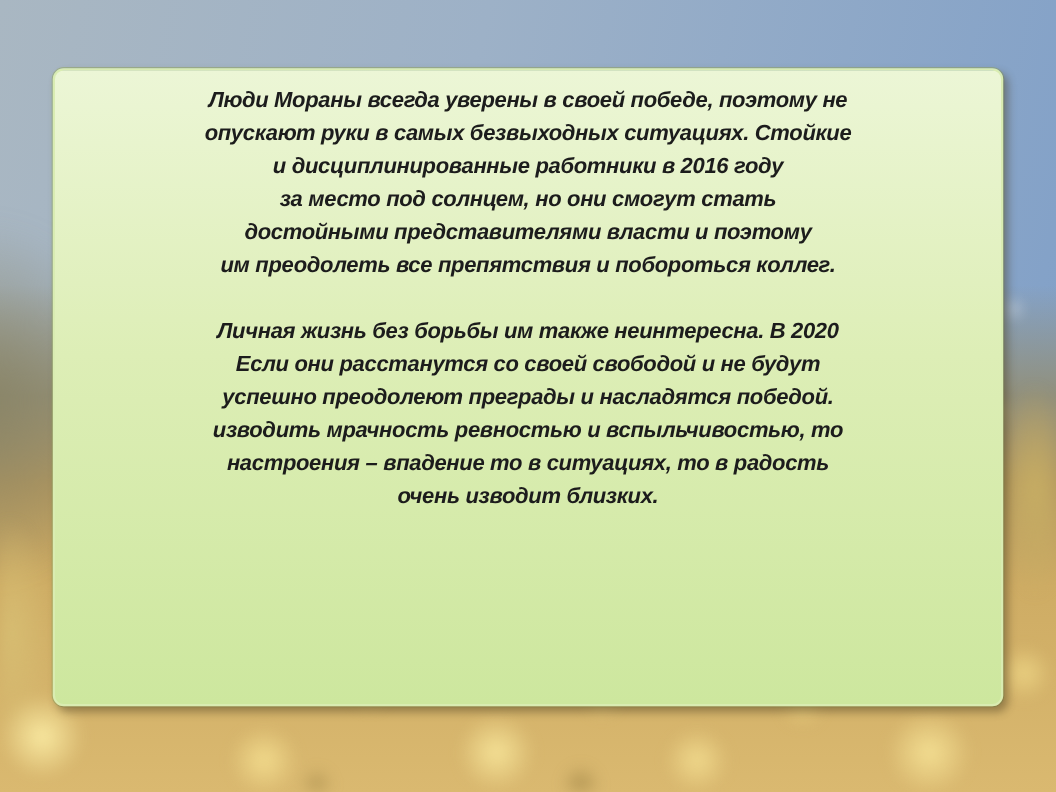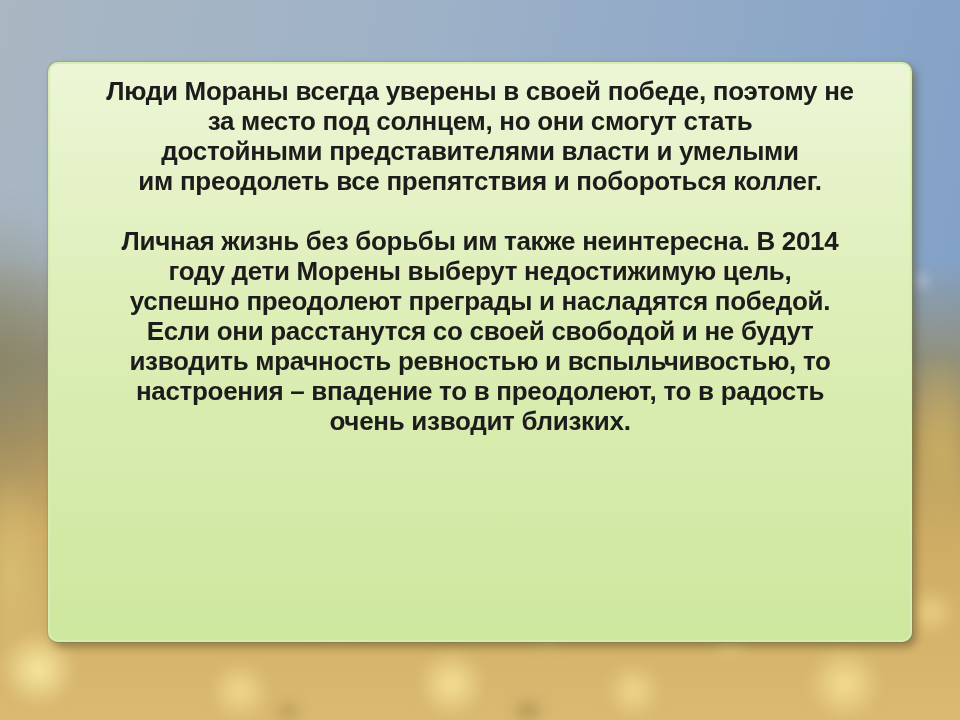--- a/index.html
+++ b/index.html
@@ -41,45 +41,46 @@
       radial-gradient(circle 22px at 30% 99%,rgba(145,120,60,.45),rgba(145,120,60,0) 70%);}
 
   
   .card{position:absolute;left:48px;top:62px;width:864px;height:580px;
     box-sizing:border-box;border-radius:10px;
     background:linear-gradient(180deg,#ecf6d6 0%,#ddeeb6 45%,#cde79e 100%);
     border:2px solid #d9ecb2;
     box-shadow:4px 5px 8px rgba(70,60,30,.45),0 0 0 1px rgba(150,170,100,.55);
     padding:12px 12px;
     font-family:"Liberation Sans",sans-serif;
-    font-weight:bold;
-    font-size:26px;line-height:30px;letter-spacing:-0.3px;
+    font-style:italic;font-weight:bold;
+    font-size:20px;line-height:30px;letter-spacing:-0.3px;
     color:#1c1c1c;text-align:center;}
   .line{white-space:nowrap;}
   .para-2{margin-top:30px;}
 </style>
 </head>
 <body>
 
 <div class="stage">
   <div class="sky"></div>
   <div class="field"></div>
   <div class="left-olive"></div>
   <div class="bokeh"></div>
 
   <div class="card">
     <div class="para-1">
       <div class="line">Люди Мораны всегда уверены в своей победе, поэтому не</div>
+      <div class="line">опускают руки в самых безвыходных ситуациях. Стойкие</div>
+      <div class="line">и дисциплинированные работники в 2016 году</div>
       <div class="line">за место под солнцем, но они смогут стать</div>
-      <div class="line">достойными представителями власти и умелыми</div>
+      <div class="line">достойными представителями власти и поэтому</div>
       <div class="line">им преодолеть все препятствия и побороться коллег.</div>
     </div>
     <div class="para-2">
-      <div class="line">Личная жизнь без борьбы им также неинтересна. В 2014</div>
-      <div class="line">году дети Морены выберут недостижимую цель,</div>
+      <div class="line">Личная жизнь без борьбы им также неинтересна. В 2020</div>
+      <div class="line">Если они расстанутся со своей свободой и не будут</div>
       <div class="line">успешно преодолеют преграды и насладятся победой.</div>
-      <div class="line">Если они расстанутся со своей свободой и не будут</div>
       <div class="line">изводить мрачность ревностью и вспыльчивостью, то</div>
-      <div class="line">настроения – впадение то в преодолеют, то в радость</div>
+      <div class="line">настроения – впадение то в ситуациях, то в радость</div>
       <div class="line">очень изводит близких.</div>
     </div>
   </div>
 </div>
 
 </body></html>

